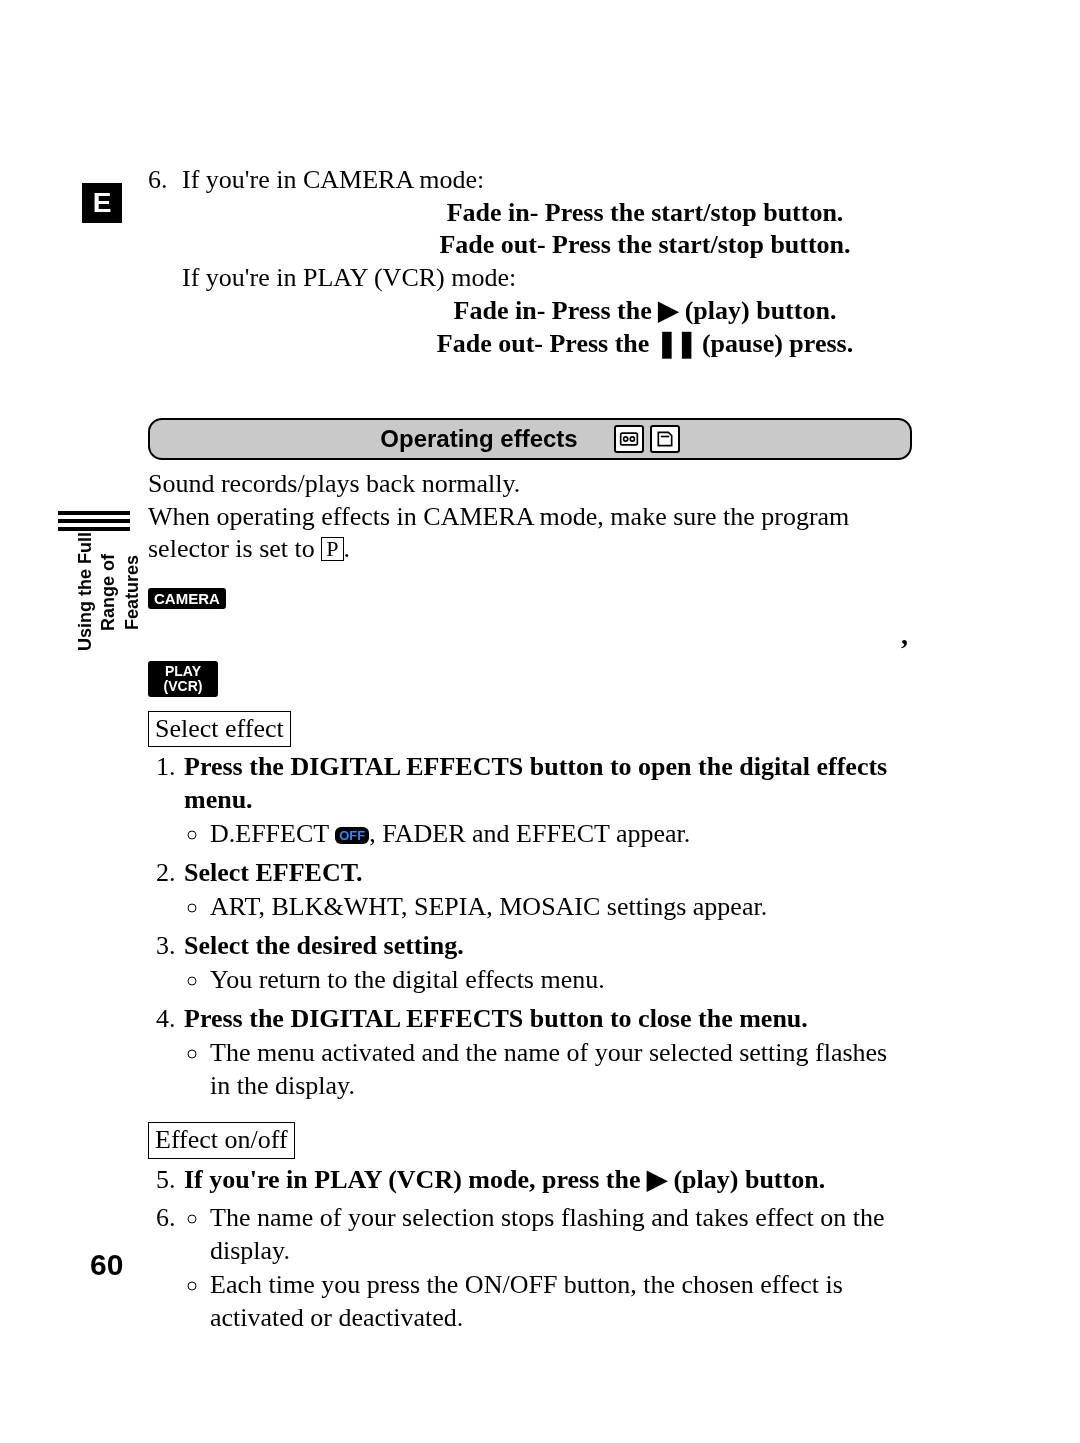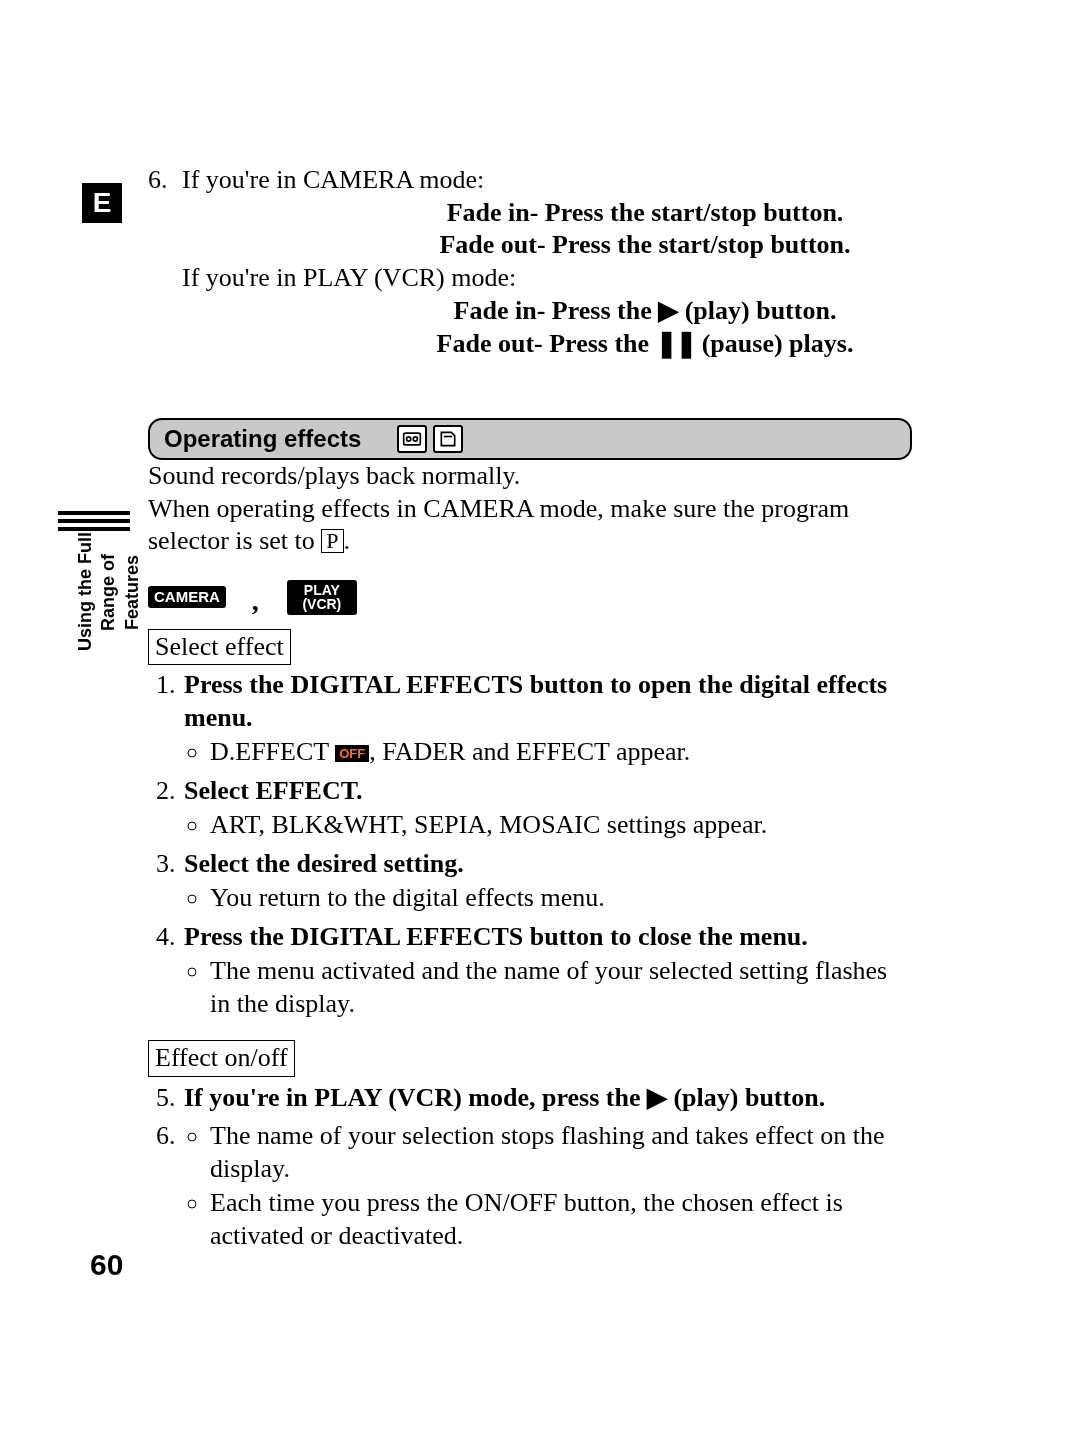--- a/index.html
+++ b/index.html
@@ -36,50 +36,50 @@
   .step-num{width:34px;flex:0 0 34px;}
   .step-body{flex:1;}
   .bold{font-weight:bold;text-align:center;}
   .indent{padding-left:196px;}
   .op-head{
     margin-top:58px;
     border:2px solid #000;
     border-radius:14px;
     background:#c9c9c9;
     padding:4px 14px;
-    display:flex;align-items:center;justify-content:flex-start;
+    display:flex;align-items:center;justify-content:center;
     font-family:Arial,Helvetica,sans-serif;
     font-weight:bold;
     font-size:24px;
     gap:36px;
   }
   .head-icons{display:flex;gap:6px;align-items:center;}
   .icon-box{border:2px solid #000;border-radius:3px;width:26px;height:24px;display:flex;align-items:center;justify-content:center;background:#fff;}
   .icon-box svg{width:20px;height:20px;}
   .p-box{display:inline-block;border:1.5px solid #000;padding:0 4px;font-family:"Times New Roman",serif;font-size:22px;line-height:1;vertical-align:1px;}
-  .mode-row{margin-top:22px;display:flex;align-items:center;gap:24px;}
+  .mode-row{margin-top:22px;display:flex;align-items:flex-start;gap:12px;flex-direction:column;}
   .mode-badge{
     font-family:Arial,Helvetica,sans-serif;font-weight:bold;
     color:#fff;background:#000;font-size:15px;
     padding:3px 6px;border-radius:3px;
     text-align:center;line-height:1.05;
     min-width:58px;
   }
   .mode-badge.play{font-size:14px;}
   .comma{font-size:28px;font-weight:bold;padding:0 4px 0 2px;align-self:flex-end;line-height:1;}
   .boxed{display:inline-block;border:1.5px solid #000;padding:1px 6px;margin-top:14px;font-family:"Times New Roman",serif;text-align:center;}
   ol.steps{margin:4px 0 0 0;padding-left:34px;}
   ol.steps>li{padding-left:2px;margin-bottom:6px;}
   ol.steps>li>.li-head{font-weight:bold;}
   ul.sub{margin:2px 0 0 0;padding-left:26px;font-weight:normal;}
   ul.sub li{margin-bottom:2px;}
   .off-badge{
-    display:inline-block;background:#000;color:#f97316;
-    font-family:Arial,Helvetica,sans-serif;font-weight:bold;
-    font-size:13px;padding:2px 4px;border-radius:0;
+    display:inline-block;background:#000;color:#3b82f6;
+    font-family:Arial,Helvetica,sans-serif;font-weight:bold;
+    font-size:13px;padding:2px 4px;border-radius:6px;
     vertical-align:2px;line-height:1;
   }
   .play-tri{font-family:Arial,sans-serif;}
   .pause-ico{font-weight:bold;letter-spacing:-2px;}
   .page-num{
     position:absolute;left:90px;bottom:160px;
     font-family:Arial,Helvetica,sans-serif;font-weight:bold;
     font-size:30px;
   }
 </style>
@@ -103,21 +103,21 @@
       <div class="step-num">6.</div>
       <div class="step-body">
         <div>If you're in CAMERA mode:</div>
         <div class="indent bold">Fade in- Press the start/stop button.</div>
         <div class="indent bold">Fade out- Press the start/stop button.</div>
         <div>If you're in PLAY (VCR) mode:</div>
         <div class="indent bold">
           <span>Fade in- Press the </span><span class="play-tri">▶</span><span> (play) button.</span>
         </div>
         <div class="indent bold">
-          <span>Fade out- Press the </span><span class="pause-ico">❚❚</span><span> (pause) plays.</span>
+          <span>Fade out- Press the </span><span class="pause-ico">❚❚</span><span> (pause) press.</span>
         </div>
       </div>
     </div>
 
     <div class="op-head">
       <span>Operating effects</span>
       <span class="head-icons">
         <span class="icon-box">
           <svg viewBox="0 0 24 24">
               <rect x="2" y="5" width="20" height="14" rx="2" fill="none" stroke="#000" stroke-width="2"></rect>
@@ -127,21 +127,21 @@
         </span>
         <span class="icon-box">
           <svg viewBox="0 0 24 24">
               <path d="M4 4 L16 4 L20 8 L20 20 L4 20 Z" fill="none" stroke="#000" stroke-width="2"></path>
               <line x1="7" y1="9" x2="17" y2="9" stroke="#000" stroke-width="2"></line>
             </svg>
         </span>
       </span>
     </div>
 
-    <div style="margin-top:0">
+    <div style="margin-top:8px">
       <div>Sound records/plays back normally.</div>
       <div>
         <span>When operating effects in CAMERA mode, make sure the program selector is set to </span><span class="p-box">P</span><span>.</span>
       </div>
     </div>
 
     <div class="mode-row">
       <span class="mode-badge">CAMERA</span>
       <span class="comma">,</span>
       <span class="mode-badge play">

